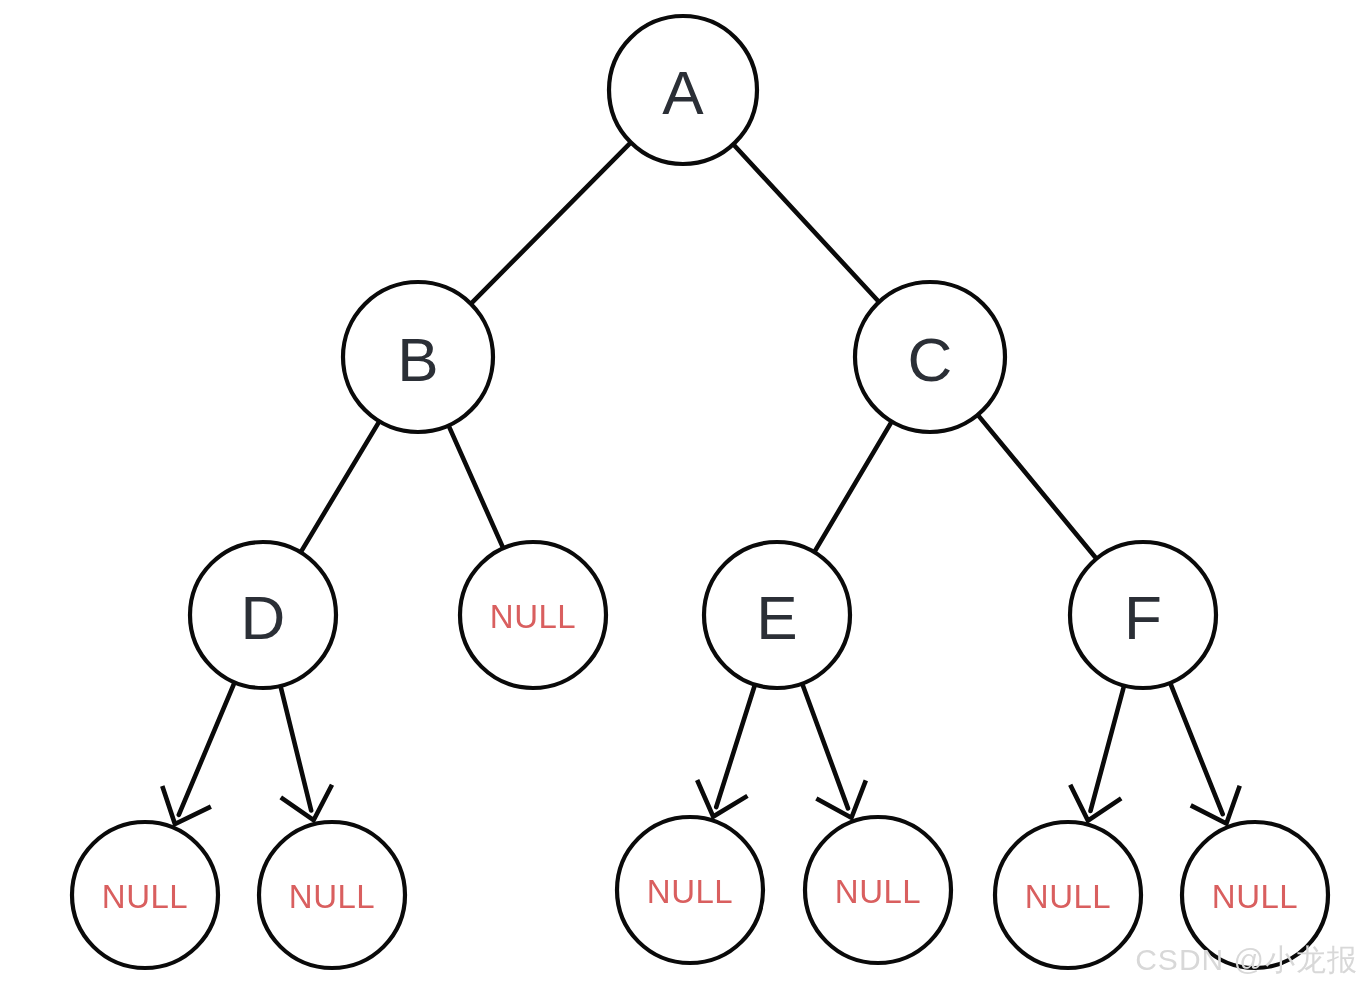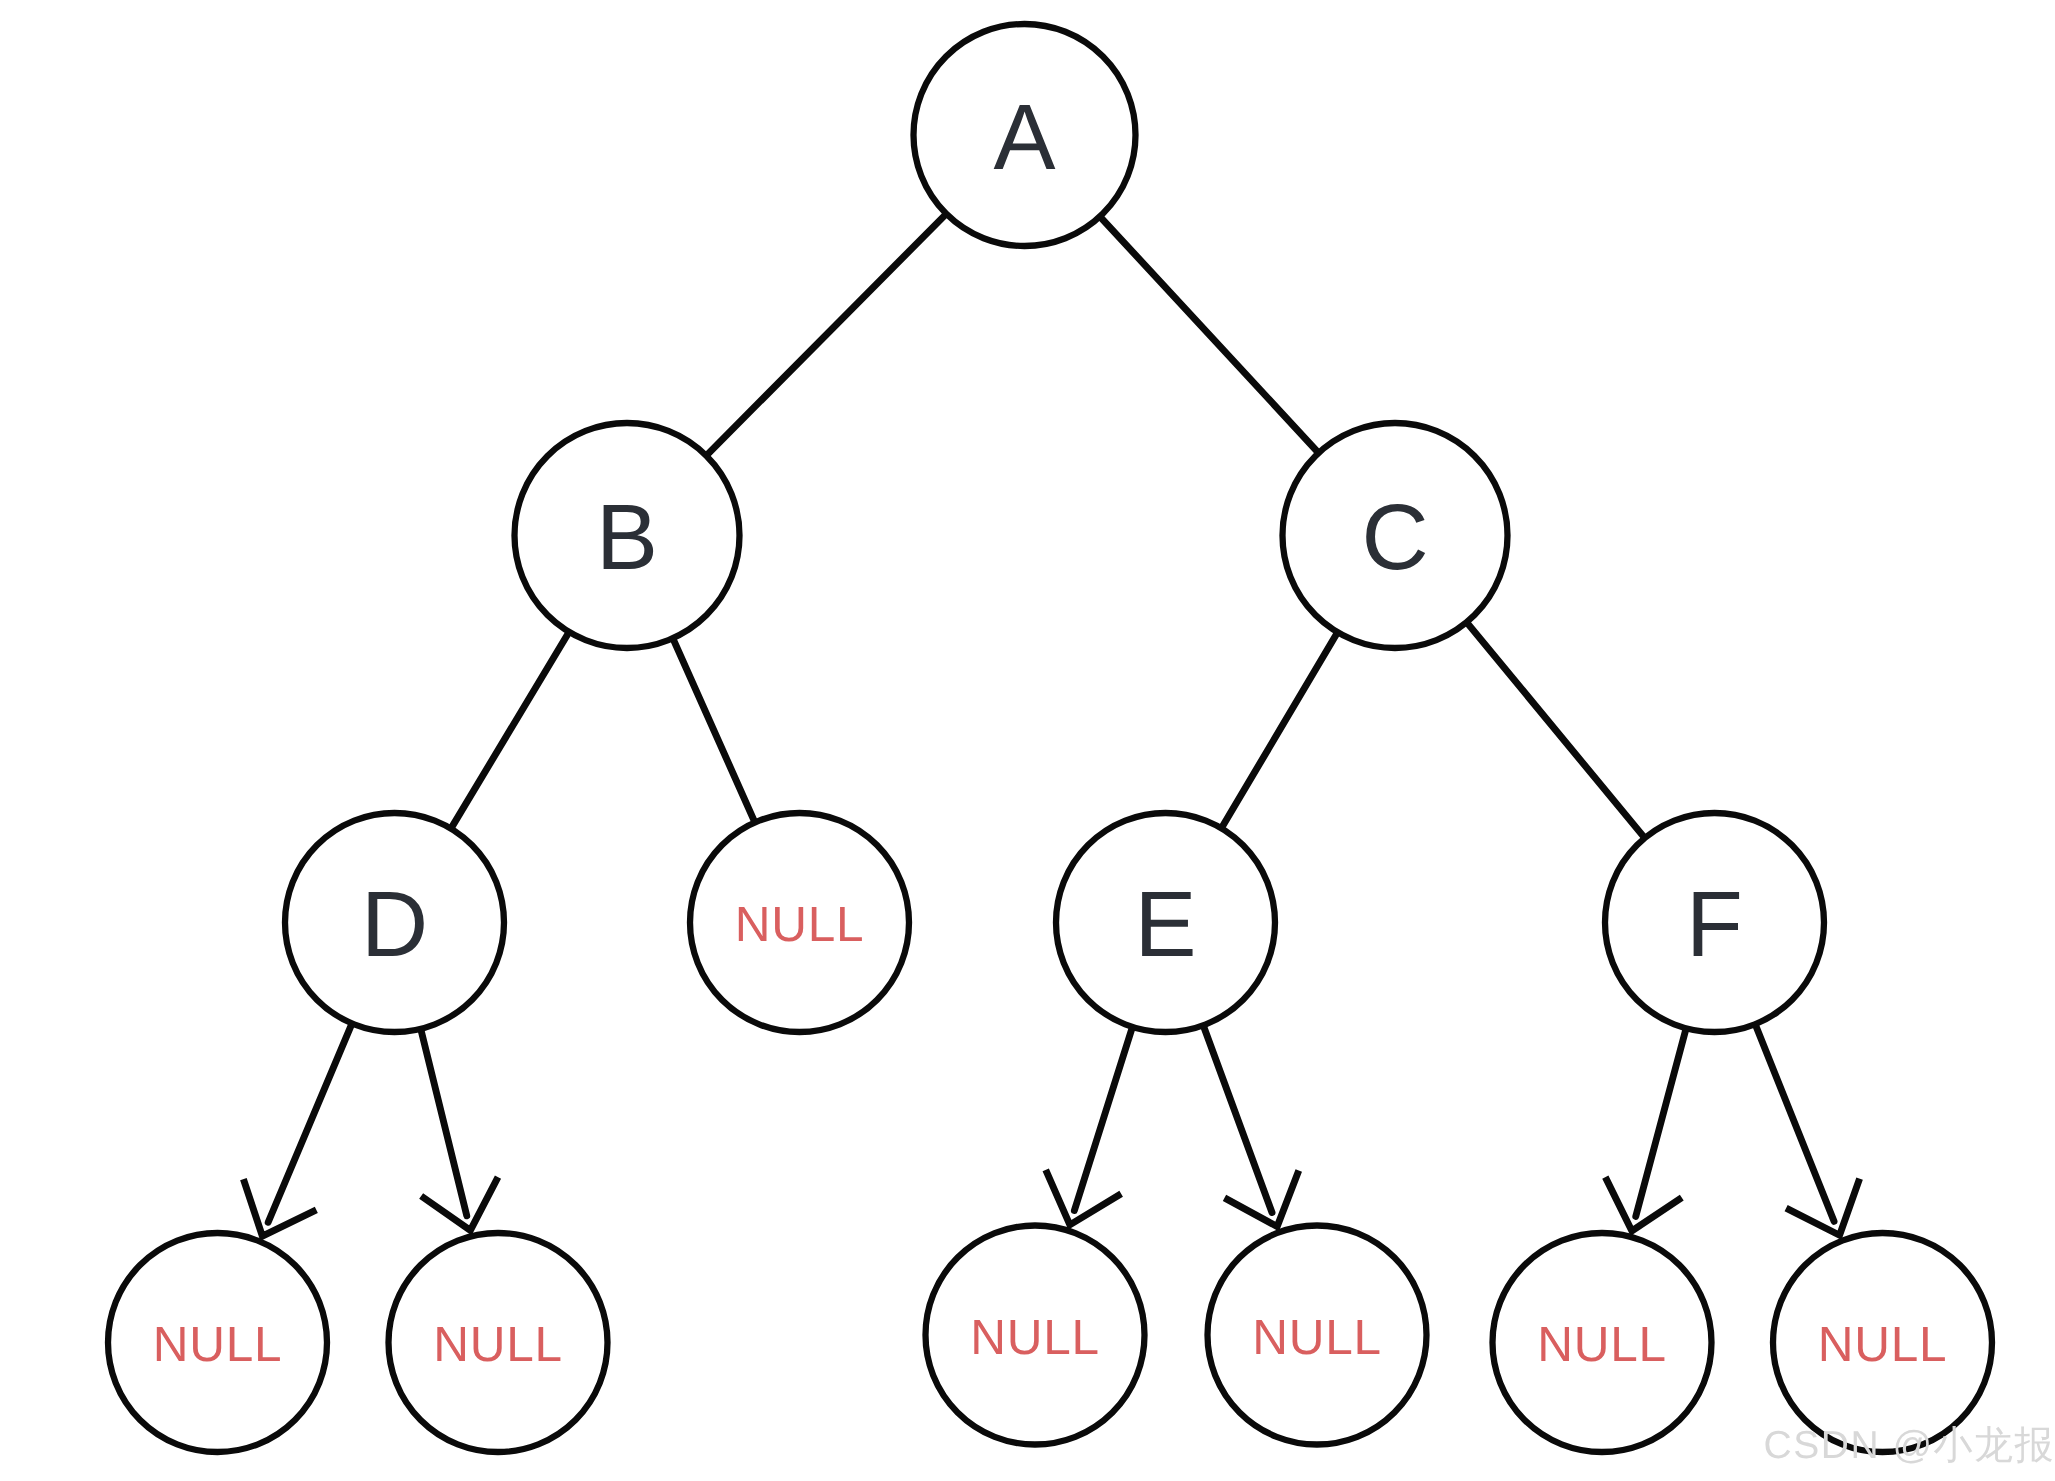--- a/index.html
+++ b/index.html
@@ -55,24 +55,24 @@
     font-weight: 400;
   }
   .label-null {
     fill: #d95f5f;
     font-size: 33px;
     font-weight: 400;
     letter-spacing: 0.5px;
   }
   .watermark-text {
     position: absolute;
-    right: 0;
+    right: 12px;
     bottom: 6px;
     font-family: "Liberation Sans", "DejaVu Sans", sans-serif;
-    font-size: 26px;
+    font-size: 30px;
     color: #d8d8d8;
     white-space: nowrap;
     letter-spacing: 1px;
     user-select: none;
     pointer-events: none;
   }
 </style>
 </head>
 <body>
 

